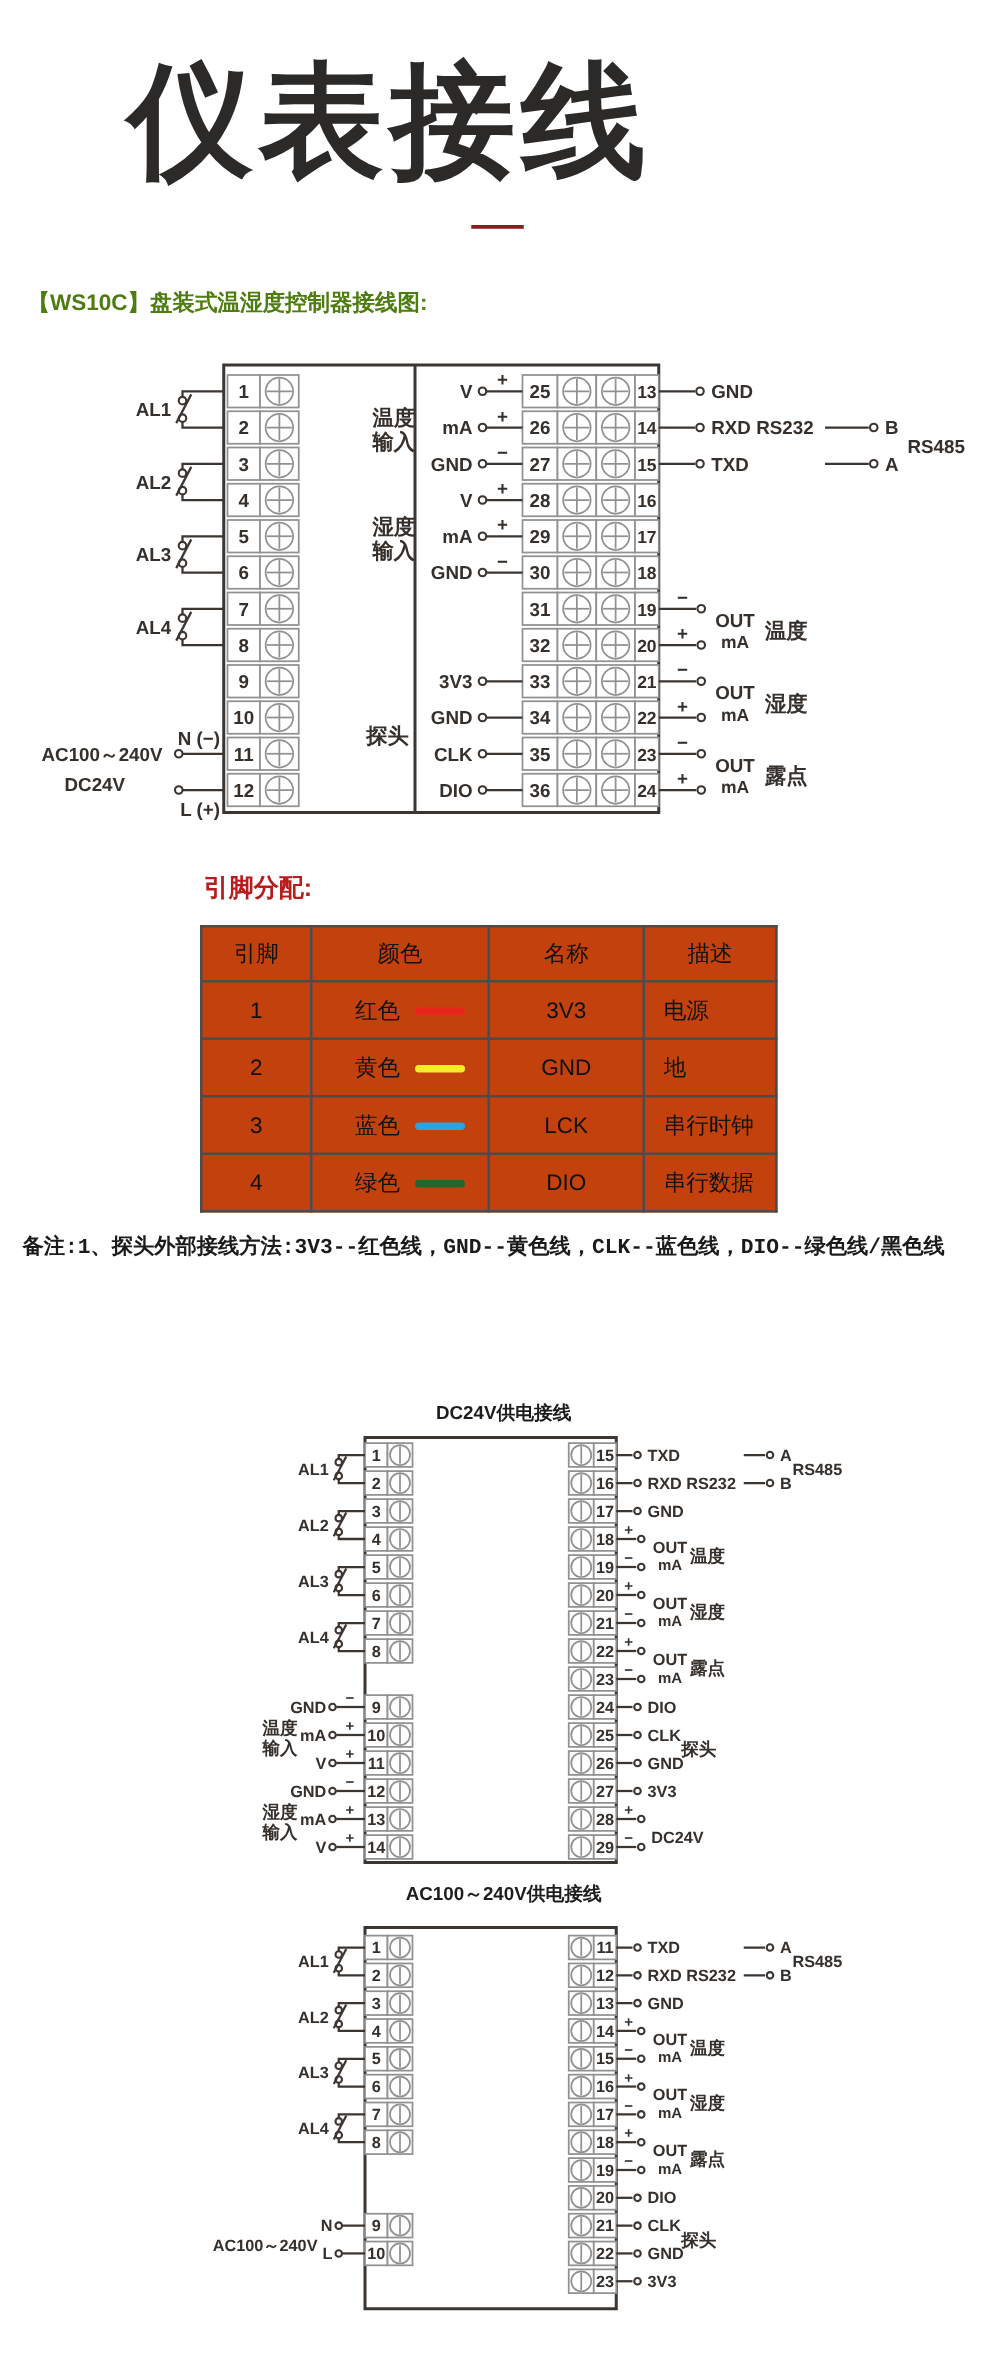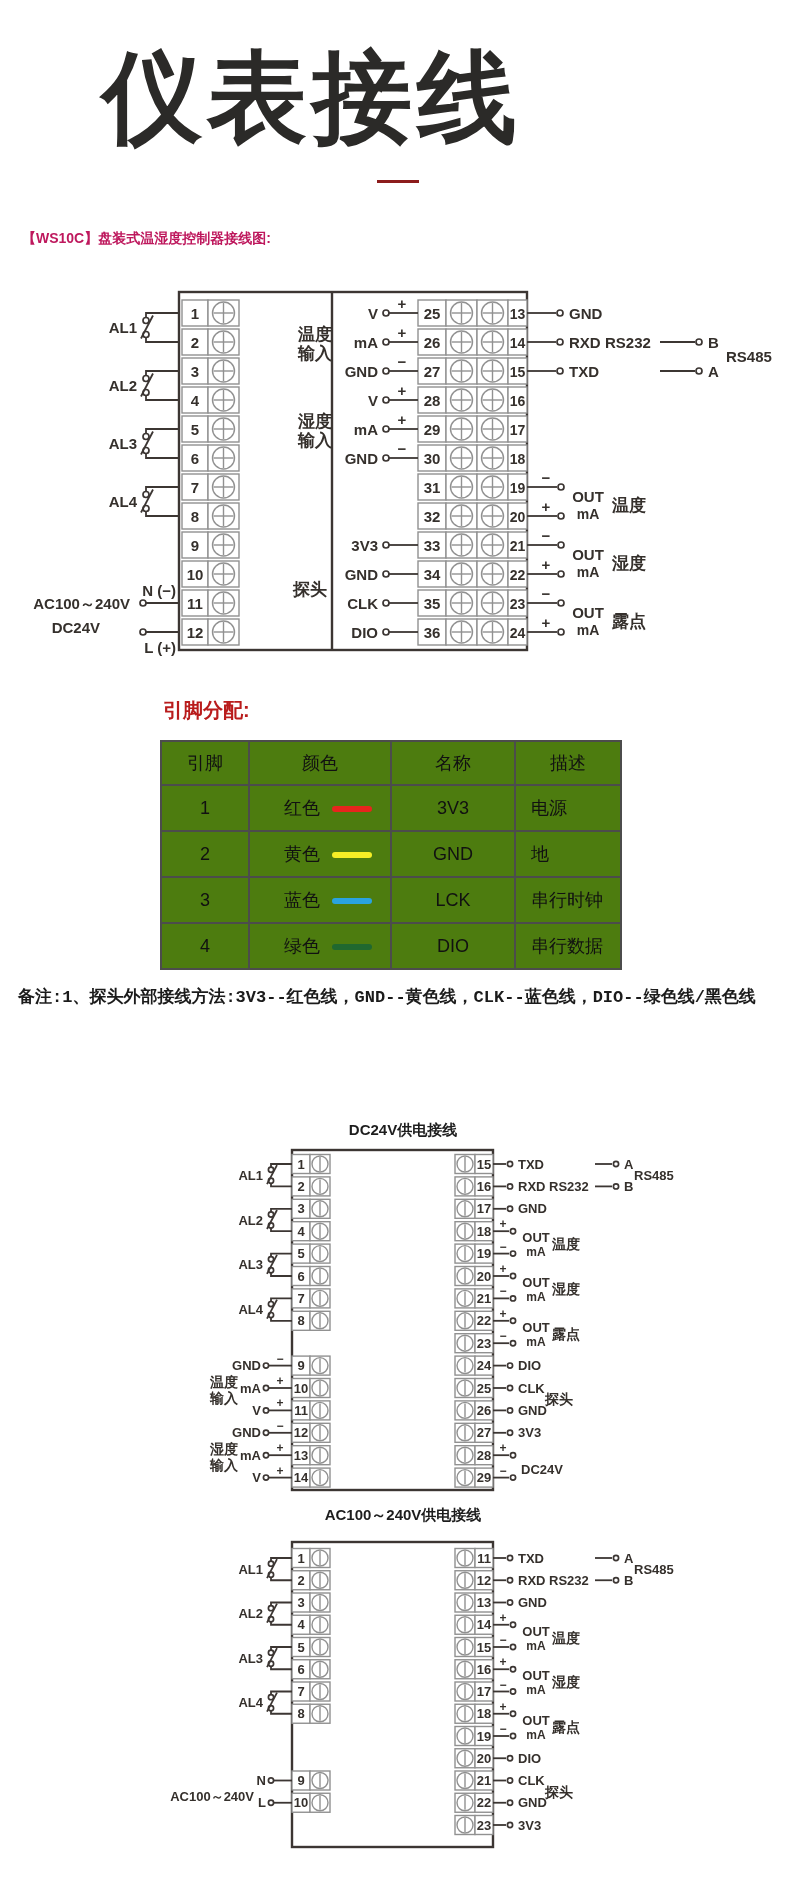--- a/index.html
+++ b/index.html
@@ -1,25 +1,25 @@
 <!DOCTYPE html>
 <html><head>
 <meta charset="utf-8">
 <style>
   html,body{margin:0;padding:0;background:#ffffff;}
   .page{position:relative;width:790px;height:1901px;background:#fff;overflow:hidden;
         font-family:"Liberation Sans",sans-serif;}
   .main-title{position:absolute;top:45px;left:0;width:624px;margin:0;text-align:center;
         font-size:100px;line-height:105px;font-weight:900;color:#2b2a28;letter-spacing:5px;}
   .title-divider{position:absolute;top:180px;left:377px;width:42px;height:3px;}
-  .section-header{position:absolute;left:22px;font-size:14px;font-weight:bold;color:#be185d;}
+  .section-header{position:absolute;left:22px;font-size:18px;font-weight:bold;color:#4d7c0f;}
   .hdr-ws10c{top:230px;}
   .hdr-ws10g{top:1083px;}
   .pin-heading{position:absolute;left:163px;top:697px;font-size:20px;font-weight:bold;color:#b91c1c;}
-  .pin-table{position:absolute;left:160px;top:740px;border-collapse:collapse;table-layout:fixed;background:#4d7c0f;padding-left:44px;}
+  .pin-table{position:absolute;left:160px;top:740px;border-collapse:collapse;table-layout:fixed;background:#c2410c;padding-left:44px;}
   .pin-table th,.pin-table td{border:2px solid #4c4c4c;color:#111;font-weight:normal;
         font-size:18px;overflow:hidden;}
   .pin-table th{height:40px;text-align:center;}
   .pin-table td{height:42px;}
   .pt-pin,.pt-name{text-align:center;}
   .pt-color{text-align:left;padding-left:34px;}
   .pt-desc{text-align:left;padding-left:15px;}
   .color-line{display:inline-block;width:40px;height:6px;border-radius:3px;margin-left:12px;vertical-align:2px;}
   .note{position:absolute;font-size:17px;font-weight:bold;color:#1b1b1b;white-space:nowrap;}
   .note1{left:18px;top:985px;font-family:Liberation Mono, monospace;}

